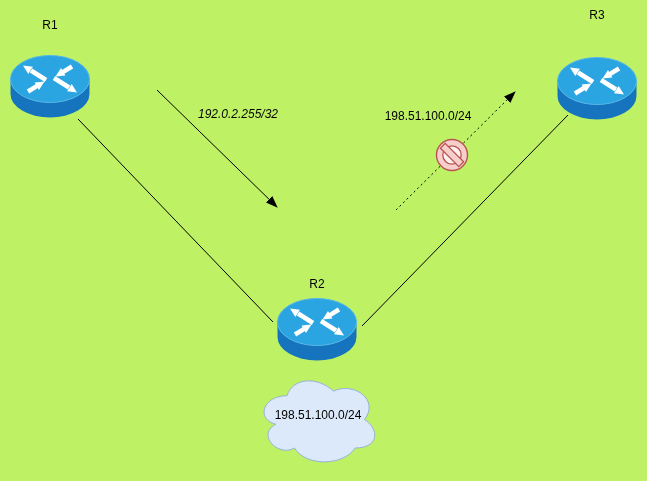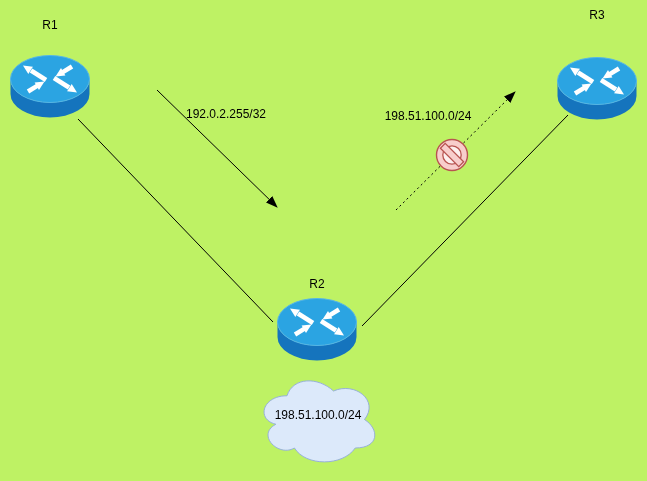--- a/index.html
+++ b/index.html
@@ -125,16 +125,16 @@
                C6.2,23.75 0,47.5 19.84,52.25
                C0,62.7 22.32,85.5 38.44,76
                C49.6,94.5 86.8,94.5 99.2,76
                C123.5,76 123.5,57 108.5,47.5
                C123.5,28.5 99.2,9.5 77.5,19
                C62,4.75 37.2,4.75 31,23.75 Z" fill="#DCE9FA" stroke="#97B1D9" stroke-width="1"></path>
     </svg>
     <div class="cloud-label">198.51.100.0/24</div>
   </div>
 
-  <div class="label" style="left:166px; top:107px; width:120px;">192.0.2.255/32</div>
+  <div class="label" style="left:178px; top:107px; width:120px;font-style:italic;">192.0.2.255/32</div>
   <div class="label" style="left:368px; top:109px; width:120px;">198.51.100.0/24</div>
 
 </div>
 
 </body></html>

